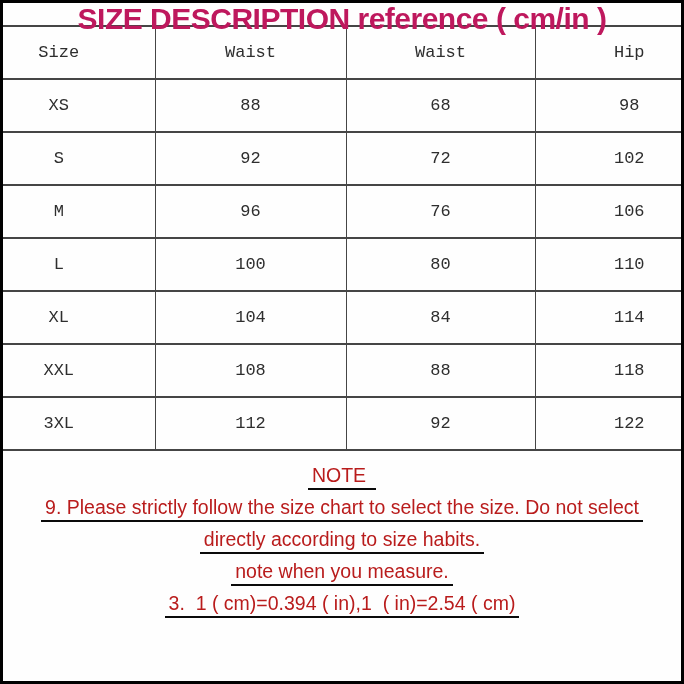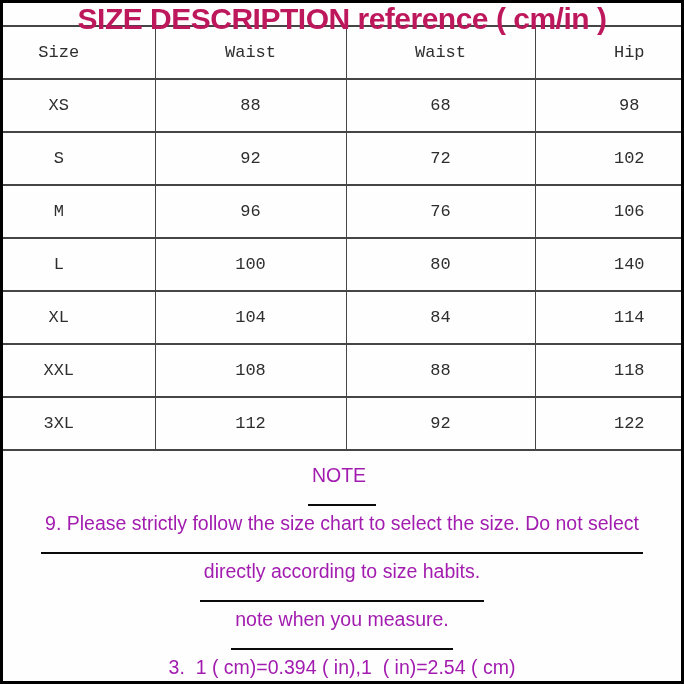--- a/index.html
+++ b/index.html
@@ -60,23 +60,23 @@
     text-align: center;
     color: #111111;
   }
   .note-heading, .note-line {
     margin: 0 0 6px 0;
     line-height: 22px;
   }
   .note-heading span, .note-line span {
     display: inline-block;
     font-size: 19.5px;
-    color: #a21caf;
+    color: #b91c1c;
     border-bottom: 2px solid #0a0a0a;
-    padding: 0 4px 18px 4px;
+    padding: 0 4px 2px 4px;
     white-space: pre-wrap;
   }
   .note-heading span { padding-right: 10px; }
 </style>
 </head>
 <body>
 
 <div class="panel">
 
   <div class="title">SIZE DESCRIPTION reference ( cm/in )</div>
@@ -112,21 +112,21 @@
         <tr>
           <td class="col-size">M</td>
           <td class="col-bust">96</td>
           <td class="col-waist">76</td>
           <td class="col-hip">106</td>
         </tr>
         <tr>
           <td class="col-size">L</td>
           <td class="col-bust">100</td>
           <td class="col-waist">80</td>
-          <td class="col-hip">140</td>
+          <td class="col-hip">110</td>
         </tr>
         <tr>
           <td class="col-size">XL</td>
           <td class="col-bust">104</td>
           <td class="col-waist">84</td>
           <td class="col-hip">114</td>
         </tr>
         <tr>
           <td class="col-size">XXL</td>
           <td class="col-bust">108</td>

